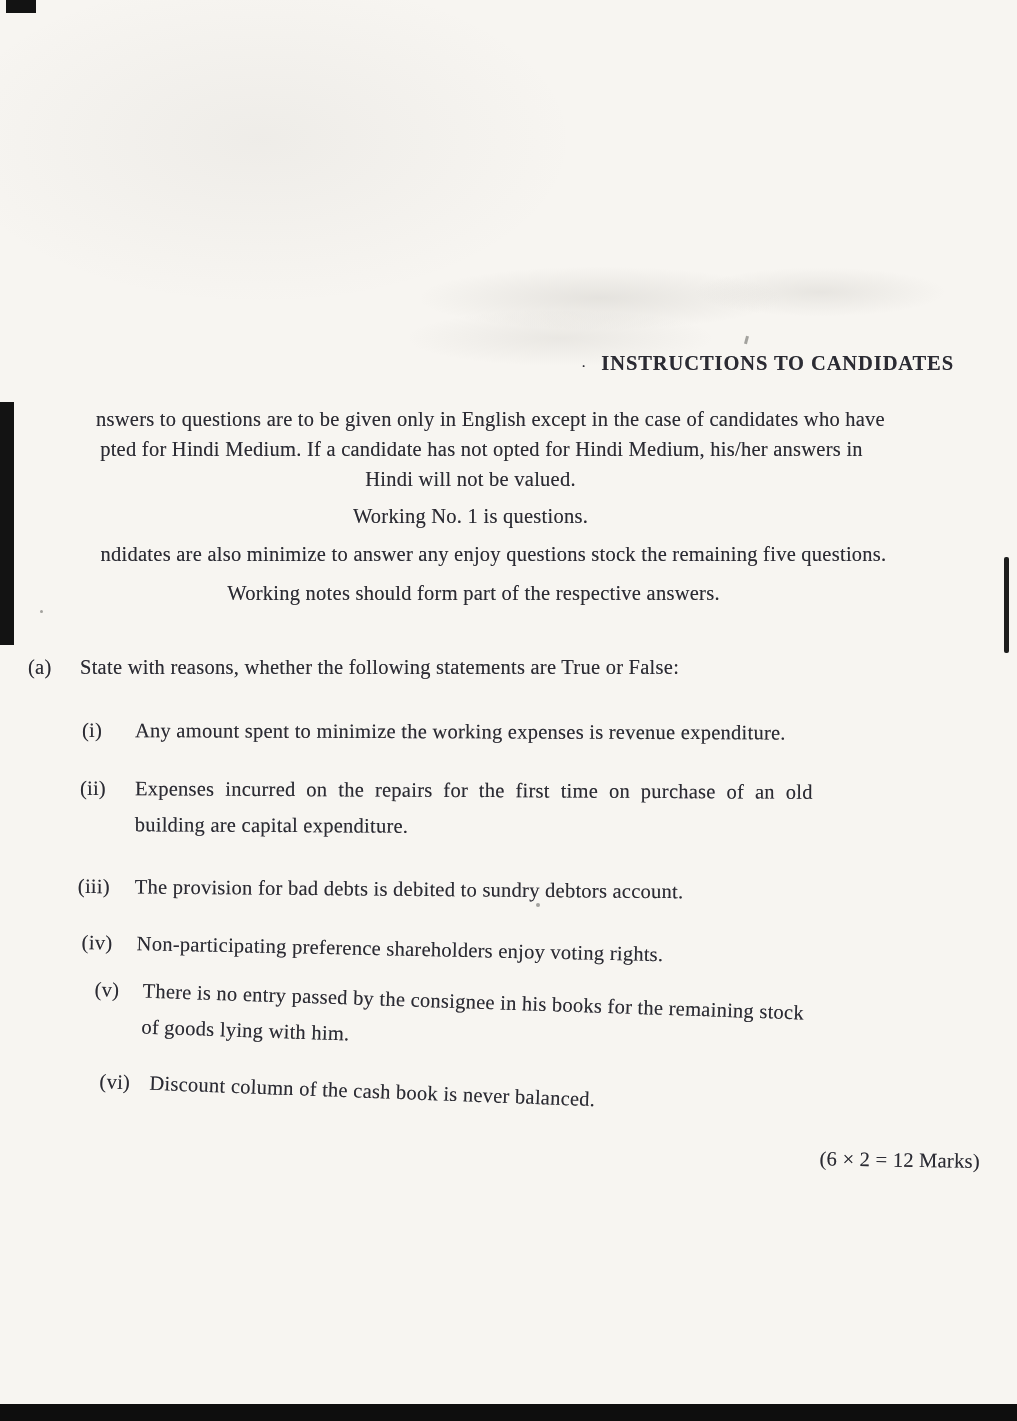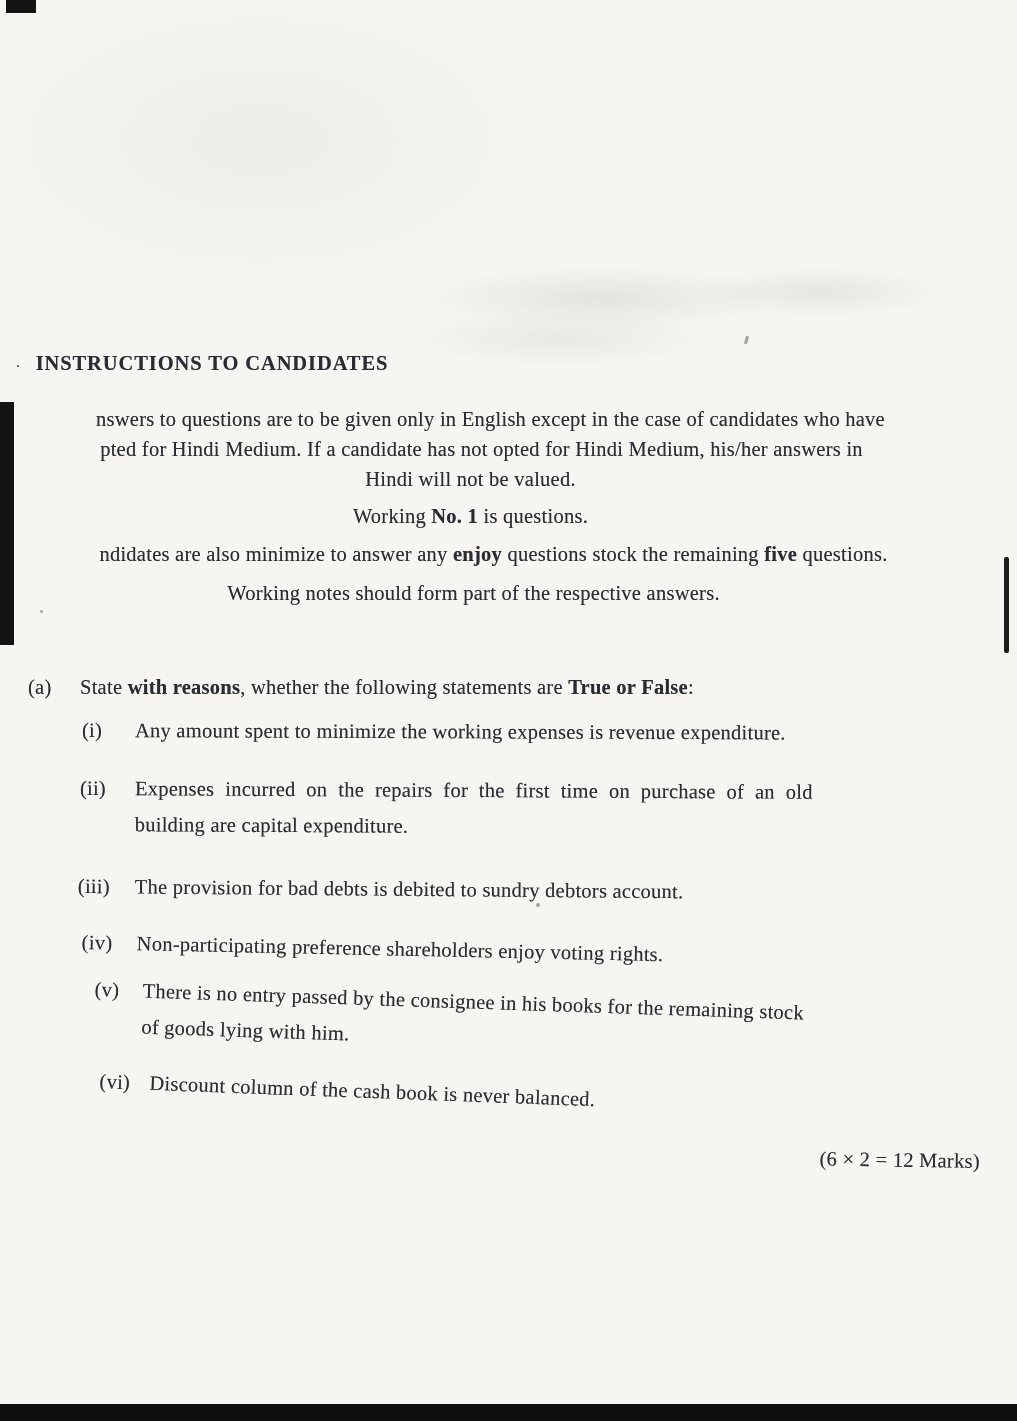--- a/index.html
+++ b/index.html
@@ -17,23 +17,23 @@
       radial-gradient(ellipse 220px 40px at 560px 338px, rgba(125,122,115,.11), transparent 70%),
       radial-gradient(ellipse 420px 220px at 260px 140px, rgba(128,125,118,.07), transparent 75%),
       #f7f5f1;
   }
   .line, .item {
     position: absolute; white-space: nowrap;
     font-size: 20.5px; letter-spacing: .25px;
     text-shadow: 0 0 .5px rgba(43,43,51,.45);
   }
   .center { left: 0; width: 1017px; text-align: center; }
-  .b { font-weight: 700; }
+  .b { font-weight: 400; }
   .title-line {
-    position: absolute; top: 352px; left: 16px; width: 950px; text-align: left;
+    position: absolute; top: 352px; left: 4px; width: 950px; text-align: right;
     font-weight: 700; font-size: 20.5px; letter-spacing: .9px; white-space: nowrap;
     text-shadow: 0 0 .5px rgba(43,43,51,.5);
   }
   .title-dot { font-weight: 400; font-size: 15px; margin-right: 15px; vertical-align: 3px; }
   .item { transform-origin: left top; }
   .item .label { display: inline-block; }
   .item .cont { margin-top: 13px; }
   .js { word-spacing: 5.5px; }
   .mark { position: absolute; background: #131313; }
   .corner-mark { left: 6px; top: 0; width: 30px; height: 13px; }
@@ -62,21 +62,21 @@
   <div class="line center" style="top:408px;margin-left:-18px">nswers to questions are to be given only in English except in the case of candidates who have</div>
   <div class="line center" style="top:438px;margin-left:-27px">pted for Hindi Medium. If a candidate has not opted for Hindi Medium, his/her answers in</div>
   <div class="line center" style="top:468px;margin-left:-38px">Hindi will not be valued.</div>
 
   <div class="line center" style="top:505px;margin-left:-38px"><span>Working </span><span class="b">No. 1</span><span> is questions.</span></div>
 
   <div class="line center" style="top:543px;margin-left:-15px"><span>ndidates are also minimize to answer any </span><span class="b">enjoy</span><span> questions stock the remaining </span><span class="b">five</span><span> questions.</span></div>
 
   <div class="line center" style="top:582px;margin-left:-35px">Working notes should form part of the respective answers.</div>
 
-  <div class="item" style="top:676px;left:28px">
+  <div class="item" style="top:656px;left:28px">
     <span class="label" style="width:52px">(a)</span><span>State </span><span class="b">with reasons</span><span>, whether the following statements are </span><span class="b">True or False</span><span>:</span>
   </div>
 
   <div class="item" style="top:719px;left:82px;transform:rotate(.2deg)">
     <span class="label" style="width:53px">(i)</span><span>Any amount spent to minimize the working expenses is revenue expenditure.</span>
   </div>
 
   <div class="item" style="top:777px;left:80px;transform:rotate(.3deg)">
     <span class="label" style="width:55px">(ii)</span><span class="js">Expenses incurred on the repairs for the first time on purchase of an old</span>
     <div class="cont" style="margin-left:55px">building are capital expenditure.</div>

